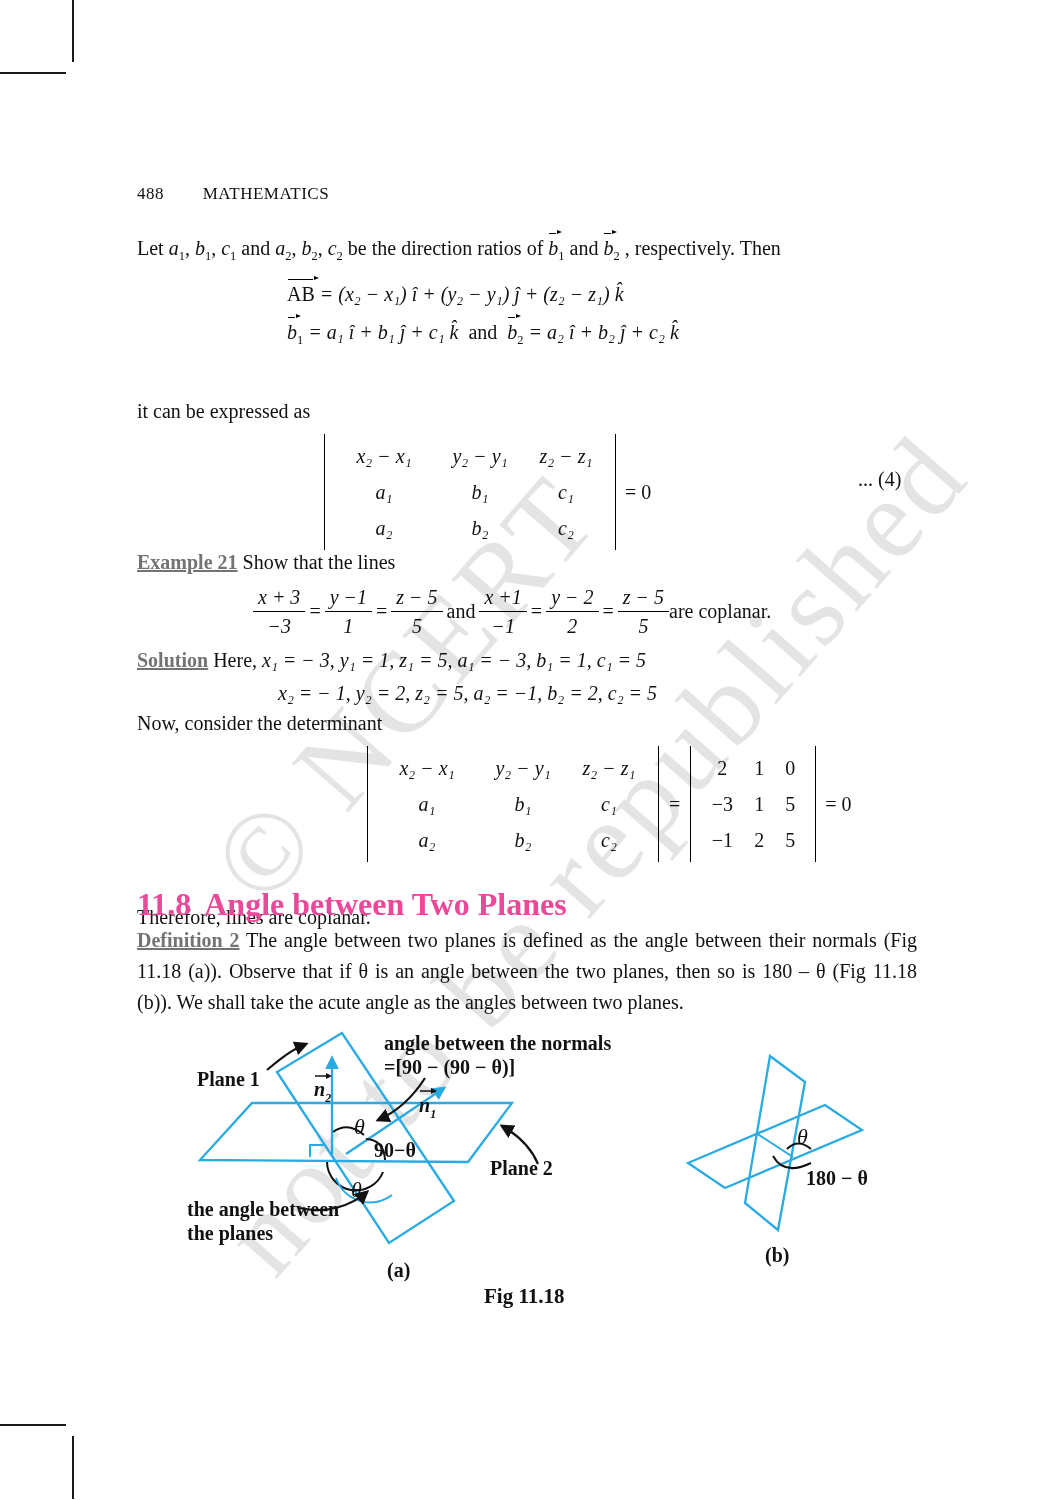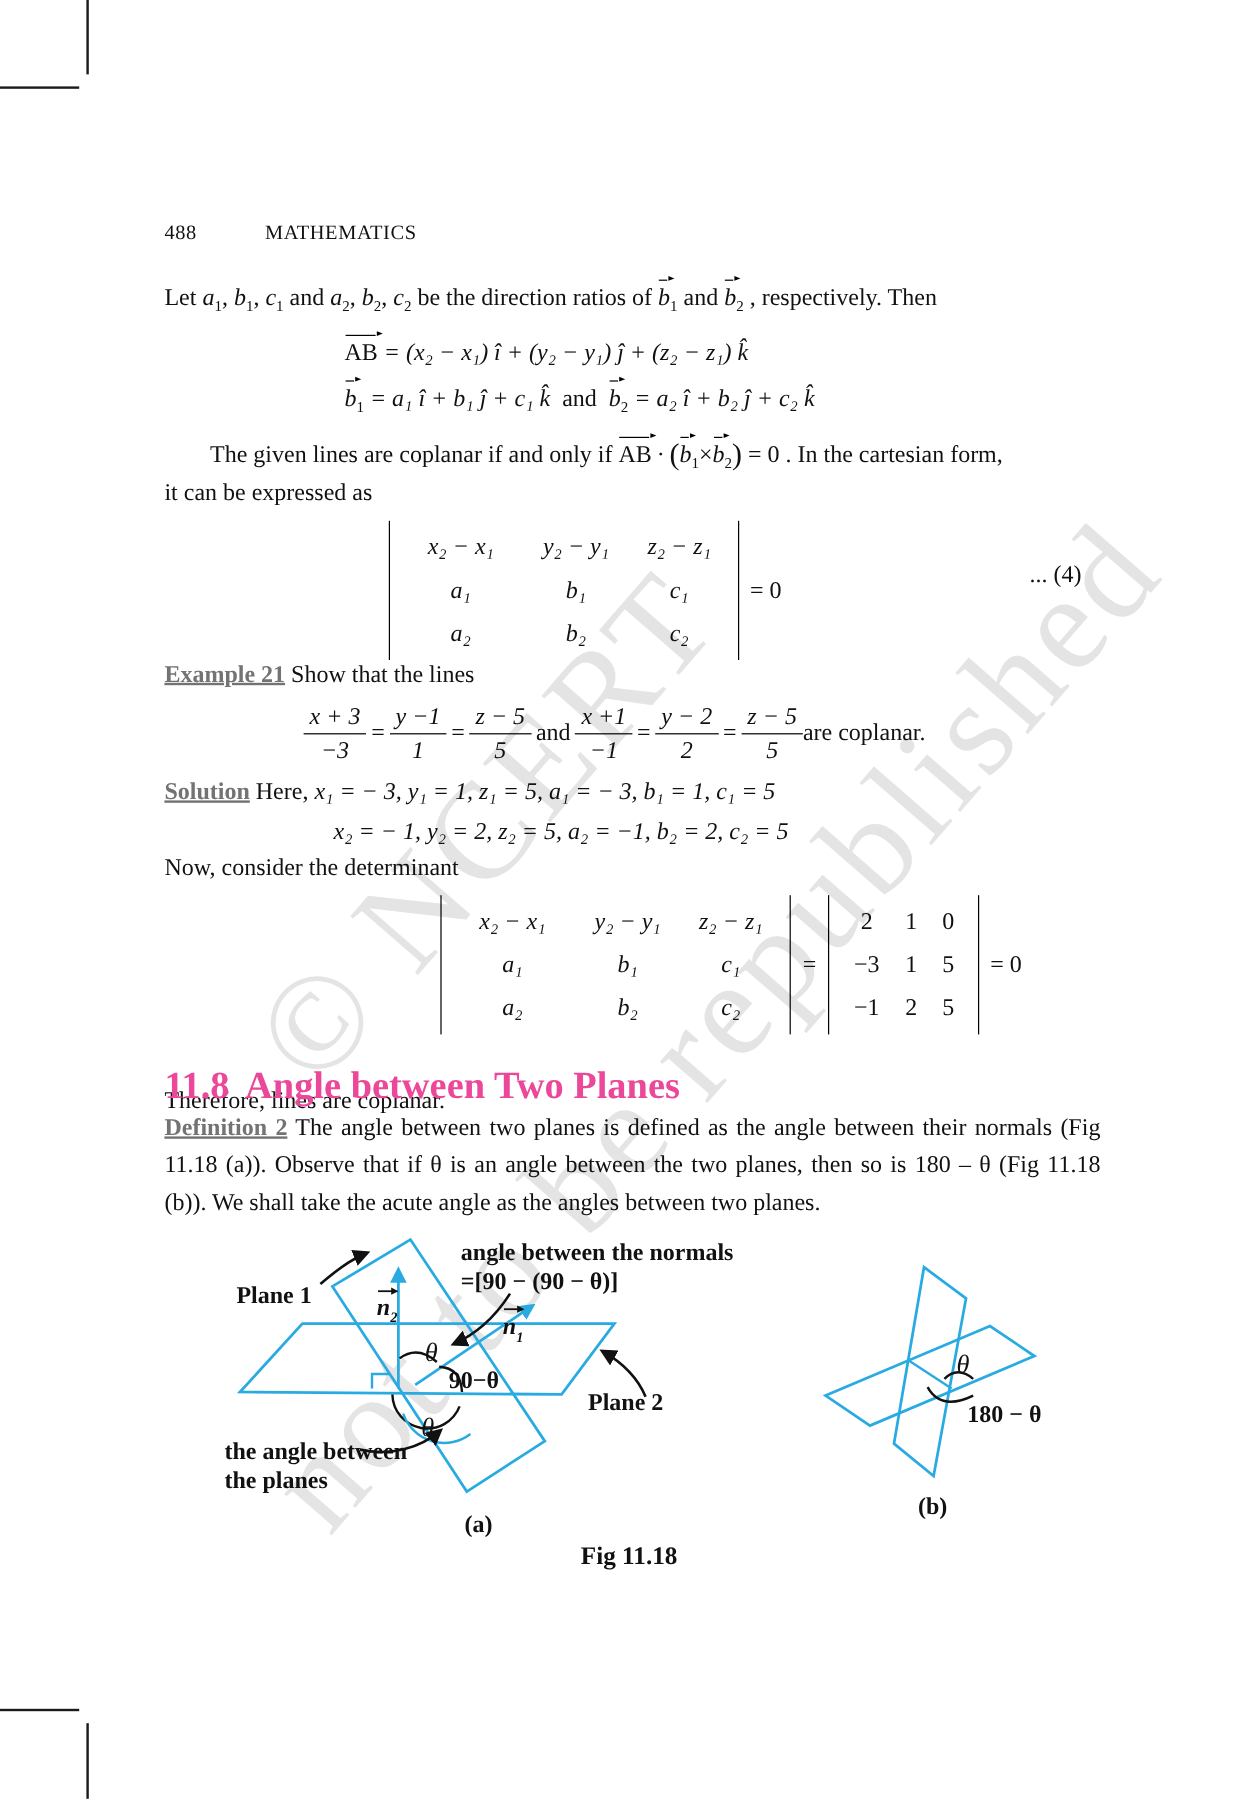--- a/index.html
+++ b/index.html
@@ -35,21 +35,21 @@
   .heading{position:absolute;color:#ec4899;font-weight:bold;font-size:32px;white-space:nowrap;}
   .defpara{position:absolute;width:780px;font-size:20px;line-height:31px;text-align:justify;}
   
   .watermark{position:absolute;left:-170px;top:520px;width:1340px;transform:rotate(-49deg);
              text-align:center;color:#e4e4e4;font-size:114px;line-height:252px;
              letter-spacing:5px;white-space:nowrap;}
   
   .crop{position:absolute;background:#1a1a1a;}
   
   .header{position:absolute;left:137px;top:184px;font-size:17px;letter-spacing:0.5px;}
-  .header .pgnum{margin-right:52px;}
+  .header .pgnum{margin-right:34px;}
   
   .figsvg{position:absolute;}
   .figsvg text{font-family:"Liberation Serif","DejaVu Serif",serif;fill:#111;}
   .ftb{font-weight:bold;font-size:20px;}
   .fti{font-style:italic;font-size:22px;}
   .ftn{font-weight:bold;font-style:italic;font-size:20px;}
   .figcap{position:absolute;font-weight:bold;font-size:21px;}
   .footer{position:absolute;left:0;top:1416px;width:100%;text-align:center;
           font-family:"Liberation Sans","DejaVu Sans",sans-serif;font-size:16.5px;}
 </style>
@@ -78,24 +78,20 @@
   </div>
 
   <div class="line" style="left:287px;top:283px;">
     <span class="bv rm">AB</span>
     <span class="itl">= (x₂ − x₁) î + (y₂ − y₁) ĵ + (z₂ − z₁) k̂</span>
   </div>
   <div class="line" style="left:287px;top:321px;text-align:right;">
     <span class="bv itl">b</span><sub>1</sub><span class="itl"> = a₁ î + b₁ ĵ + c₁ k̂</span><span style="white-space:pre;">  and  </span><span class="bv itl">b</span><sub>2</sub><span class="itl"> = a₂ î + b₂ ĵ + c₂ k̂</span>
   </div>
 
-  <div class="line" style="left:175px;top:366px;">
-    <span>The given lines are coplanar if and only if </span>
-    <span class="bv rm">AB</span><span class="opgap">·</span><span style="font-size:25px;vertical-align:-2px;">(</span><span class="bv itl">b</span><sub>1</sub><span>×</span><span class="bv itl">b</span><sub>2</sub><span style="font-size:25px;vertical-align:-2px;">)</span><span> = 0 . In the cartesian form,</span>
-  </div>
   <div class="line" style="left:137px;top:400px;">it can be expressed as</div>
 
   <div class="detwrap" style="left:287px;top:434px;">
     <div class="det">
       <div class="dgrid g-sym">
         <span>x₂ − x₁</span>
           <span>y₂ − y₁</span>
           <span>z₂ − z₁</span>
         <span>a₁</span>
           <span>b₁</span>

